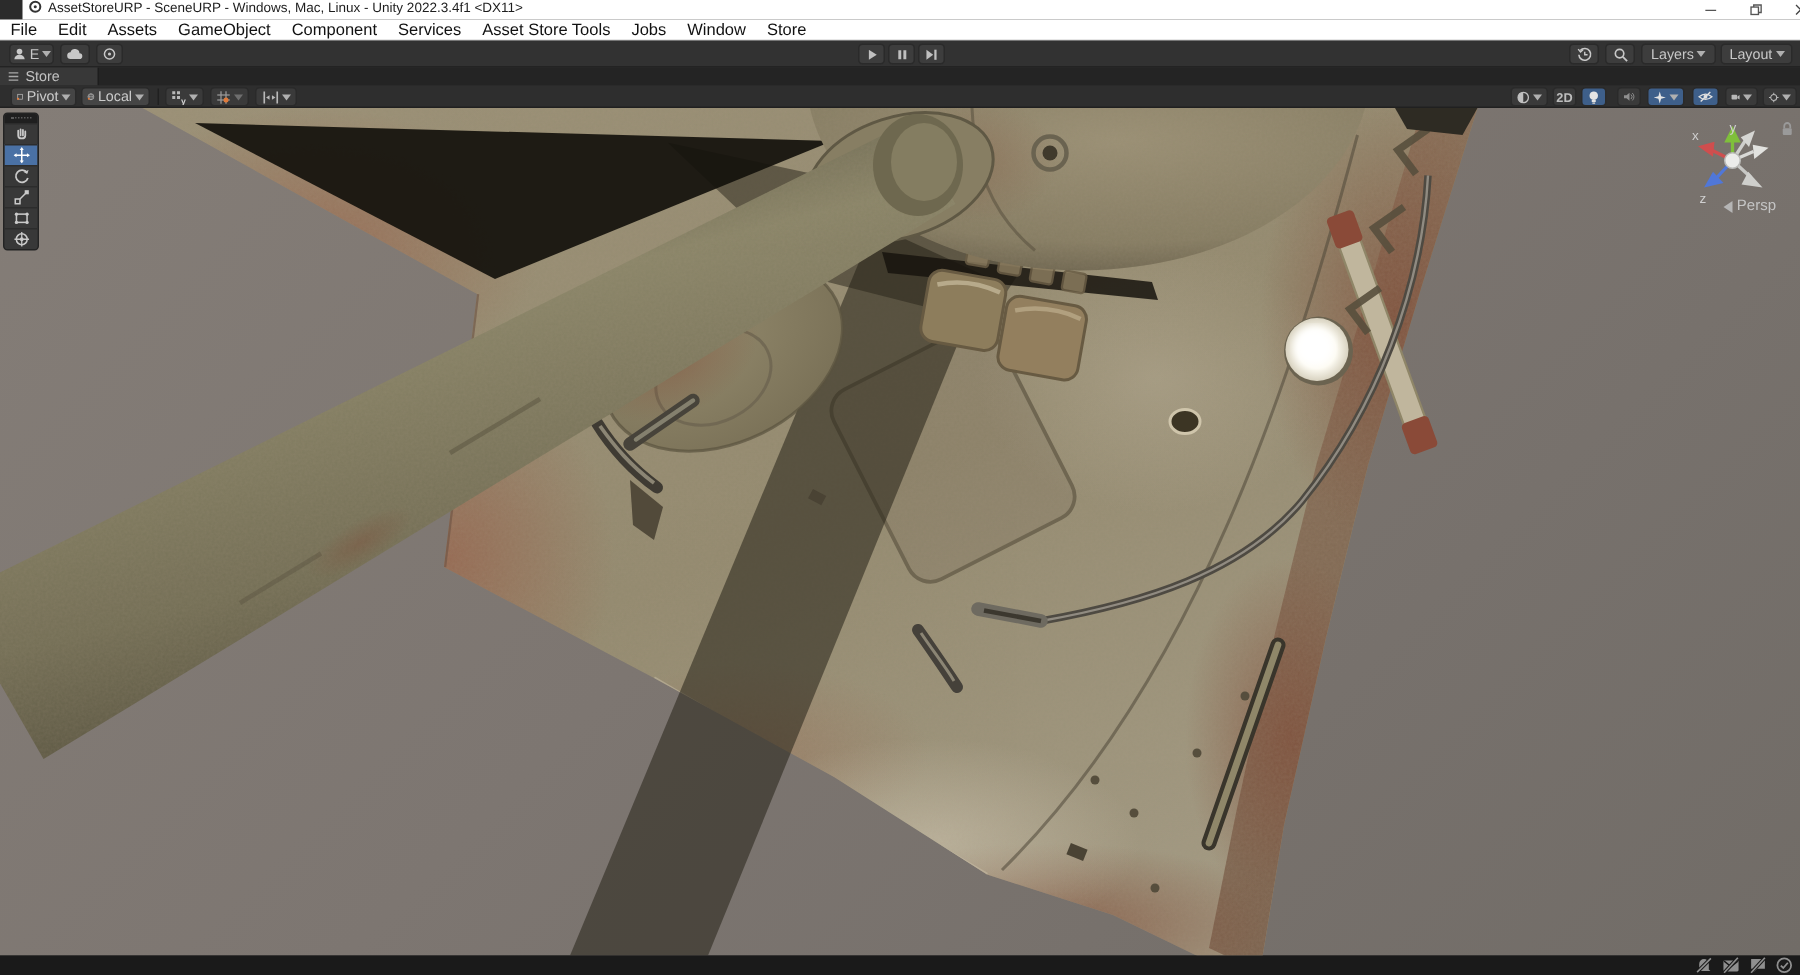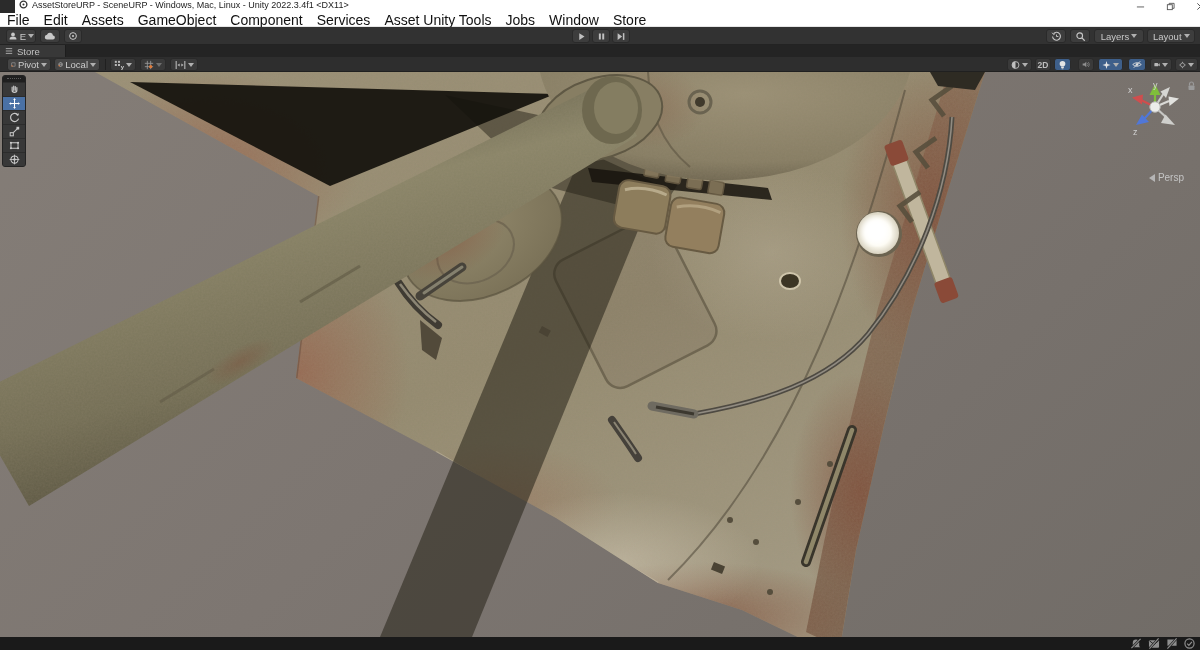--- a/index.html
+++ b/index.html
@@ -11,21 +11,21 @@
   
   #titlebar { left:15px; top:0; width:1200px; height:13px; background:#ffffff;
               display:flex; }
   #titlebar .title { font-size:9px; color:#1d1d1d; margin-left:4px; white-space:nowrap; }
   #win-controls { position:absolute; right:0; top:0; height:13px; display:flex; }
   .winbtn { width:30px; height:13px; display:flex; align-items:center; justify-content:center; }
 
   
   #menubar { left:0; top:13px; width:1200px; height:14px; background:#ffffff;
              display:flex; align-items:center; border-bottom:1px solid #e6e6e6; }
-  .menu-item { font-size:14px; color:#111; padding:0 7px; white-space:nowrap; }
+  .menu-item { font-size:11px; color:#111; padding:0 7px; white-space:nowrap; }
 
   
   #toolbar { left:0; top:27px; width:1200px; height:18px; background:#323232;
              border-bottom:1px solid #232323; }
   .tbtn { background:#3d3d3d; border:1px solid #2a2a2a; border-radius:3px;
           height:14px; display:flex; align-items:center; justify-content:center;
           color:#c8c8c8; font-size:9.5px; gap:2px; }
   .caret { width:0; height:0; border-left:3px solid transparent;
            border-right:3px solid transparent; border-top:4px solid #b0b0b0;
            display:inline-block; }
@@ -57,21 +57,21 @@
            border:1px solid #232323; border-radius:3px; overflow:hidden; }
   #tools .handle { height:6px; background:#1f1f1f; display:flex; align-items:center; justify-content:center; }
   #tools .handle i { width:14px; height:2px; border-top:1px dotted #5a5a5a; display:block; }
   .toolbtn { width:22px; height:14px; display:flex; align-items:center; justify-content:center;
              border-top:1px solid #2c2c2c; background:#383838; }
   .toolbtn.selected { background:#4a71a5; }
 
   
   #gizmo { position:absolute; right:12px; top:8px; width:66px; height:60px; }
   #persp { position:absolute; right:16px; top:60px; display:flex; align-items:center; gap:3px;
-           color:#c4c4c4; font-size:10px;margin-top:40px; }
+           color:#c4c4c4; font-size:10px; }
   #persp .tri { width:0; height:0; border-top:4px solid transparent; border-bottom:4px solid transparent;
                 border-right:6px solid #b5b5b5; }
   #gizmo-lock { position:absolute; right:4px; top:9px; }
 
   
   #statusbar { left:0; top:637px; width:1200px; height:13px; background:#1a1a1a;
                display:flex; align-items:center; justify-content:flex-end; gap:6px; padding-right:5px; }
   text.axis { font-size:9px; fill:#d0d0d0; font-family:"Liberation Sans",sans-serif; }
 </style>
 </head>
@@ -107,21 +107,21 @@
     </div>
   </div>
 
   <div class="abs" id="menubar">
     <span class="menu-item">File</span>
     <span class="menu-item">Edit</span>
     <span class="menu-item">Assets</span>
     <span class="menu-item">GameObject</span>
     <span class="menu-item">Component</span>
     <span class="menu-item">Services</span>
-    <span class="menu-item">Asset Unity Tools</span>
+    <span class="menu-item">Asset Store Tools</span>
     <span class="menu-item">Jobs</span>
     <span class="menu-item">Window</span>
     <span class="menu-item">Store</span>
   </div>
 
   <div class="abs" id="toolbar">
     <div class="tbtn abs" style="left:6px;top:2px;width:30px">
       <span class="icon">
         <svg width="10" height="10" viewBox="0 0 16 16">
             <circle cx="8" cy="5.4" r="3" fill="#c8c8c8"></circle>

